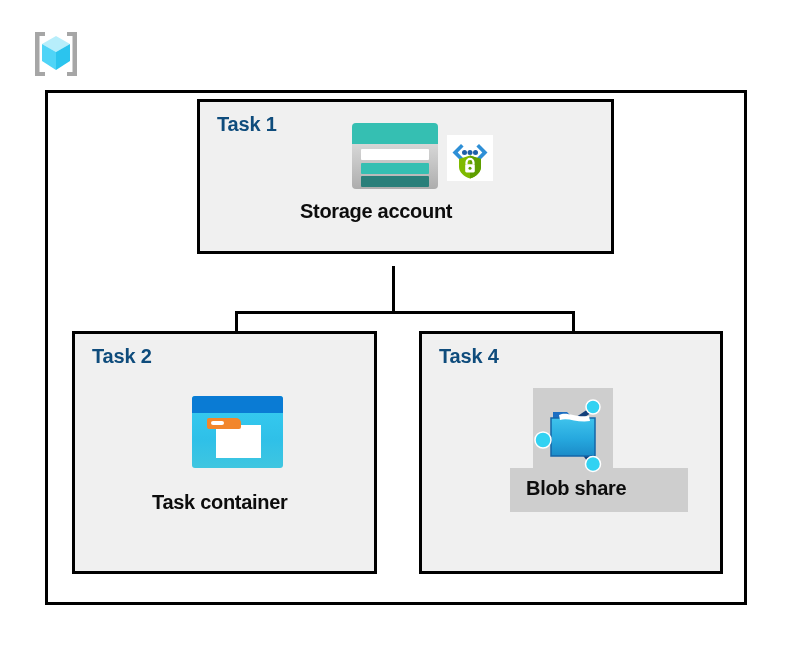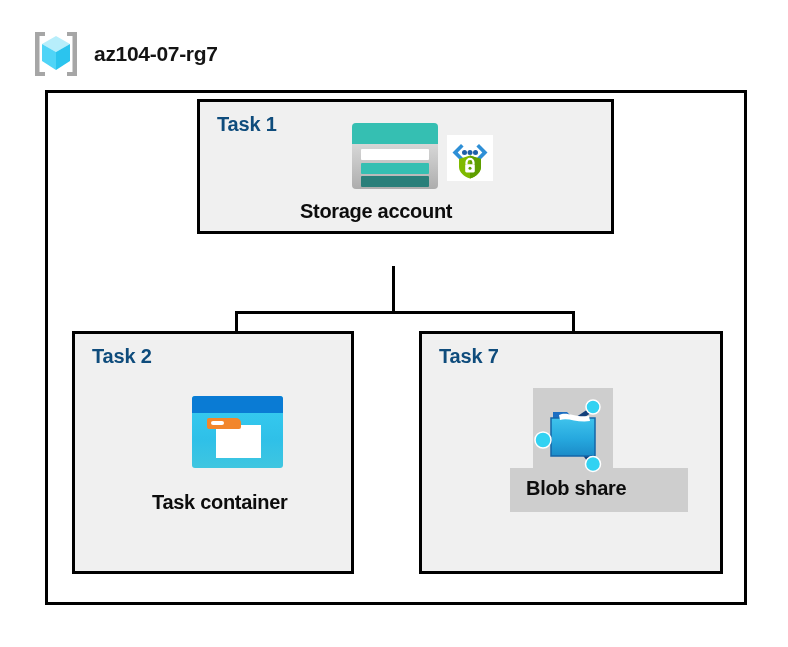--- a/index.html
+++ b/index.html
@@ -52,22 +52,22 @@
     background: #ffffff;
   }
 
   
   .task-box {
     position: absolute;
     background: #F0F0F0;
     border: 3px solid #000000;
     box-sizing: border-box;
   }
-  #task1-box { left: 197px; top: 99px;  width: 417px; height: 135px; }
-  #task2-box { left: 72px;  top: 331px; width: 282px; height: 243px; text-align: center; }
+  #task1-box { left: 197px; top: 99px;  width: 417px; height: 155px; }
+  #task2-box { left: 72px;  top: 331px; width: 305px; height: 243px; text-align: center; }
   #task3-box { left: 419px; top: 331px; width: 304px; height: 243px; }
 
   .task-label {
     position: absolute;
     top: 11px;
     left: 17px;
     font-size: 20px;
     font-weight: bold;
     color: #0F4C7C;
     letter-spacing: -0.2px;
@@ -222,21 +222,20 @@
 
       <path d="M37 4 L47 4 L47 48 L37 48 L37 44 L42.5 44 L42.5 8 L37 8 Z" fill="#A6A6A6"></path>
 
       <path d="M26 8 L40 16 L26 24 L12 16 Z" fill="#B7EEFB"></path>
 
       <path d="M12 16 L26 24 L26 42 L12 33 Z" fill="#4FD4F7"></path>
 
       <path d="M40 16 L26 24 L26 42 L40 33 Z" fill="#2BC4EE"></path>
     </svg>
   </div>
-  <div id="rg-title">az104-07-rg7</div>
 </div>
 
 <div id="rg-box"></div>
 
 <div class="conn conn-v" id="conn-trunk"></div>
 <div class="conn conn-h" id="conn-bus"></div>
 <div class="conn conn-v" id="conn-left"></div>
 <div class="conn conn-v" id="conn-right"></div>
 
 <div class="task-box" id="task1-box">
@@ -282,21 +281,21 @@
   <div class="bl-body"></div>
   <div class="bl-top"></div>
   <div class="bl-doc"></div>
   <div class="bl-tab"></div>
   <div class="bl-tab-slot"></div>
 </div>
 
 <div class="node-caption" style="left:152px; top:491px;">Task container</div>
 
 <div class="task-box" id="task3-box">
-  <div class="task-label">Task 7</div>
+  <div class="task-label">Task 4</div>
 </div>
 
 <div id="fileshare-hl-icon"></div>
 <div id="fileshare-hl-label"></div>
 
 <div id="fileshare-icon">
   <svg width="80" height="88" viewBox="0 0 80 88" xmlns="http://www.w3.org/2000/svg">
 
     <path d="M58 22 L46 30" stroke="#123F7A" stroke-width="5" stroke-linecap="round"></path>
     <path d="M14 52 L26 52" stroke="#123F7A" stroke-width="5" stroke-linecap="round"></path>

